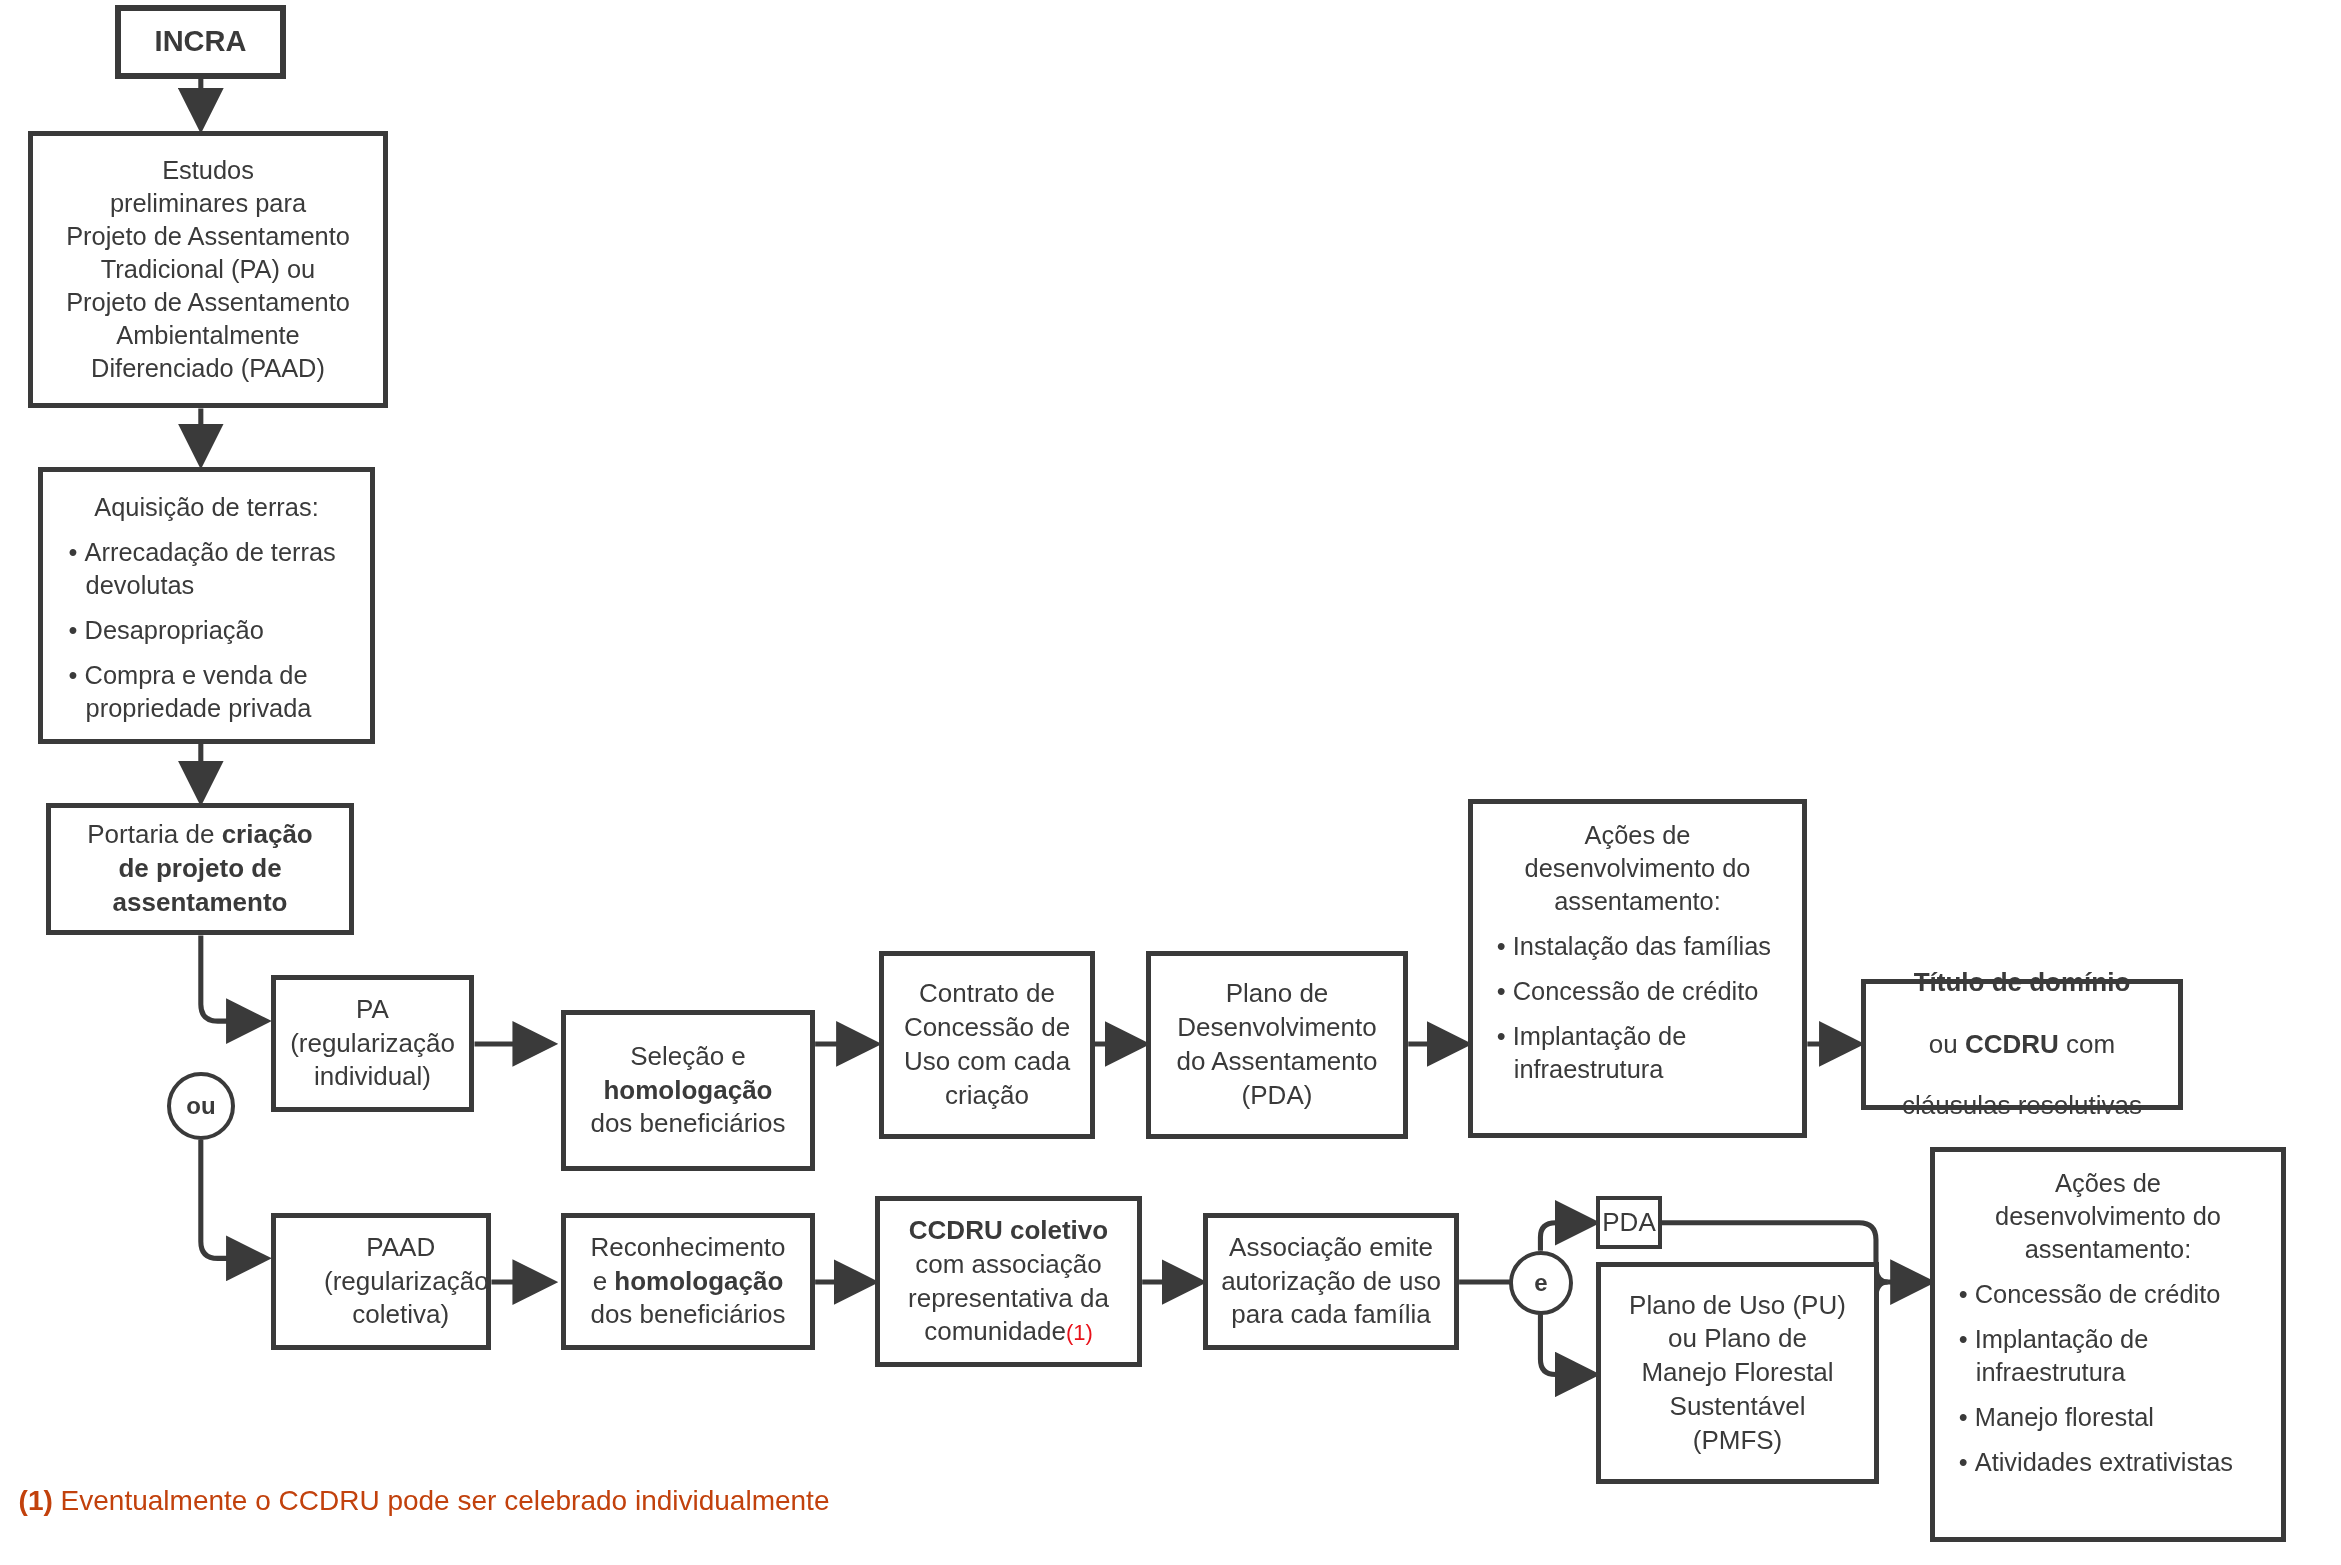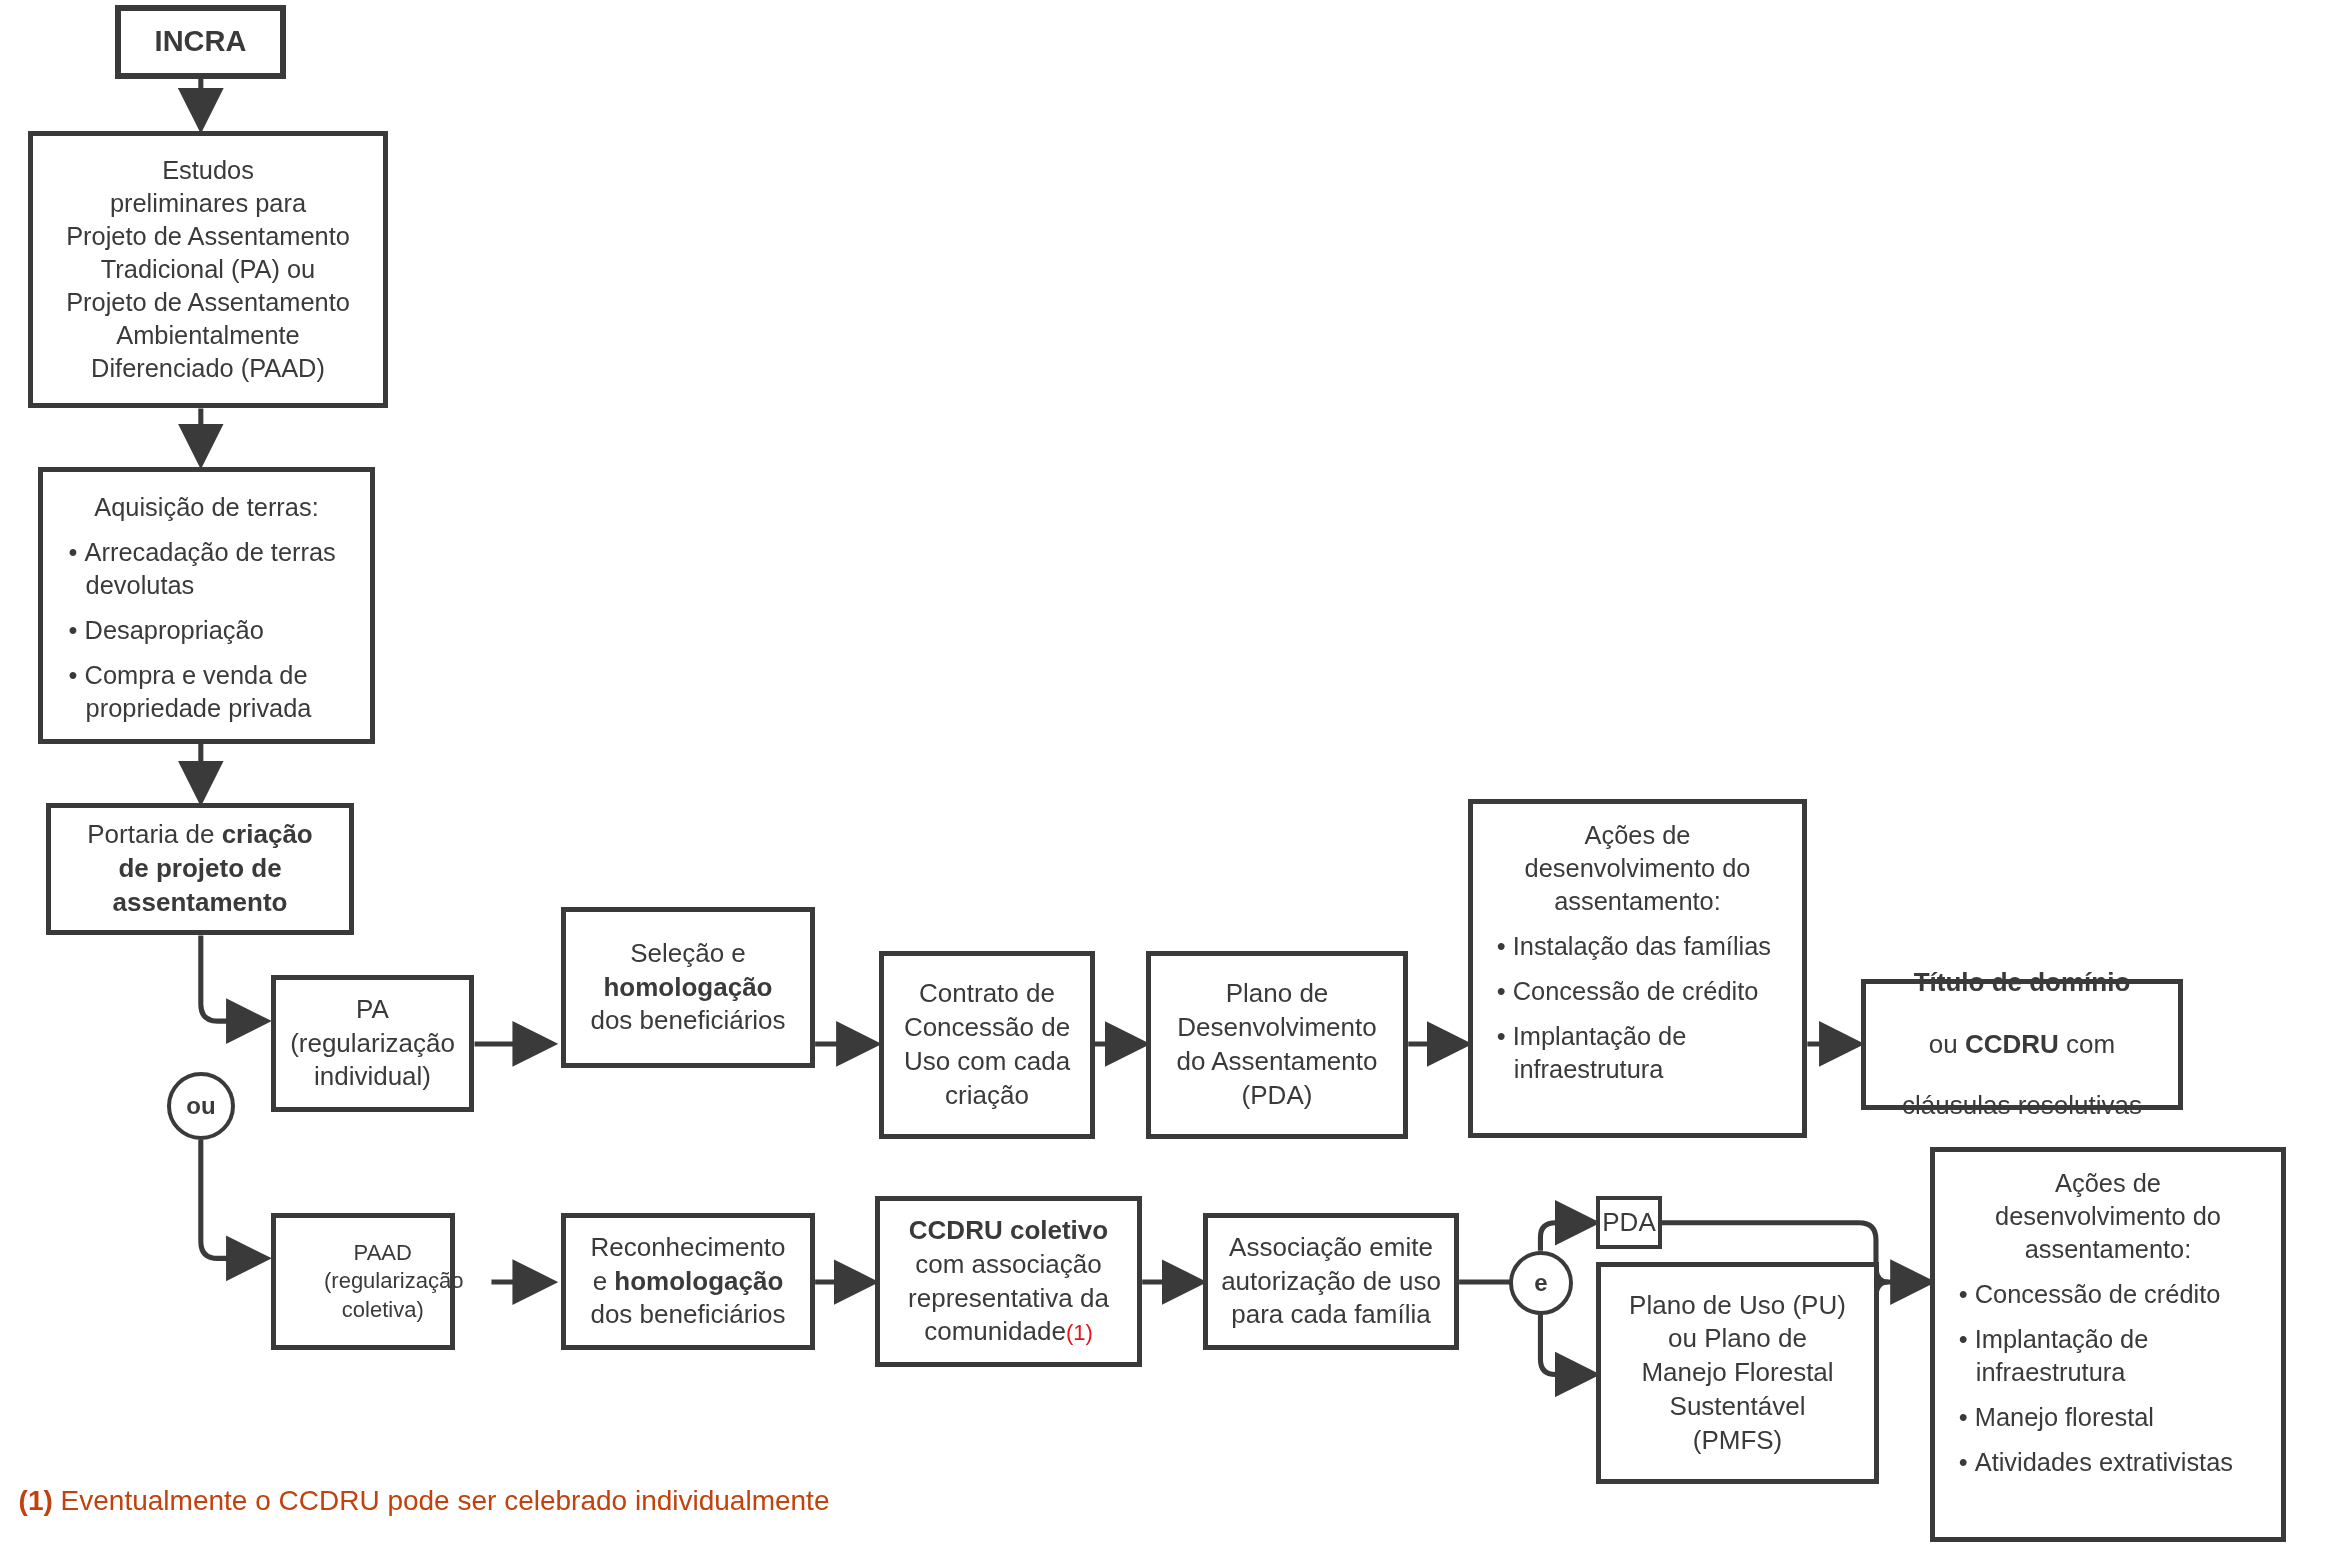--- a/index.html
+++ b/index.html
@@ -153,21 +153,21 @@
   <div class="jnode" style="left:167px; top:1072px; width:68px; height:68px;">
     <span>ou</span>
   </div>
 
   <div class="box" style="left:271px; top:975px; width:203px; height:137px; font-size:26px;">
     <span class="ln">PA</span>
     <span class="ln">(regularização</span>
     <span class="ln">individual)</span>
   </div>
 
-  <div class="box" style="left:561px; top:907px; width:254px; height:161px; font-size:26px;">
+  <div class="box" style="left:561px; top:1010px; width:254px; height:161px; font-size:26px;">
     <span class="ln">Seleção e</span>
     <span class="ln"><b>homologação</b></span>
     <span class="ln">dos beneficiários</span>
   </div>
 
   <div class="box" style="left:879px; top:951px; width:216px; height:188px; font-size:26px;">
     <span class="ln">Contrato de</span>
     <span class="ln">Concessão de</span>
     <span class="ln">Uso com cada</span>
     <span class="ln">criação</span>
@@ -190,21 +190,21 @@
       <span class="bullet">•&nbsp;<span>Implantação de infraestrutura</span></span>
     </div>
   </div>
 
   <div class="box" style="left:1861px; top:979px; width:322px; height:131px; font-size:26px;gap:28px;">
     <span class="ln"><b>Título de domínio</b></span>
     <span class="ln"><span>ou </span><b>CCDRU</b><span> com</span></span>
     <span class="ln">cláusulas resolutivas</span>
   </div>
 
-  <div class="box" style="left:271px; top:1213px; width:184px; height:137px; font-size:22px;padding-left:48px;">
+  <div class="box" style="left:271px; top:1213px; width:220px; height:137px; font-size:26px;padding-left:48px;">
     <span class="ln">PAAD</span>
     <span class="ln">(regularização</span>
     <span class="ln">coletiva)</span>
   </div>
 
   <div class="box" style="left:561px; top:1213px; width:254px; height:137px; font-size:26px;">
     <span class="ln">Reconhecimento</span>
     <span class="ln"><span>e </span><b>homologação</b></span>
     <span class="ln">dos beneficiários</span>
   </div>

